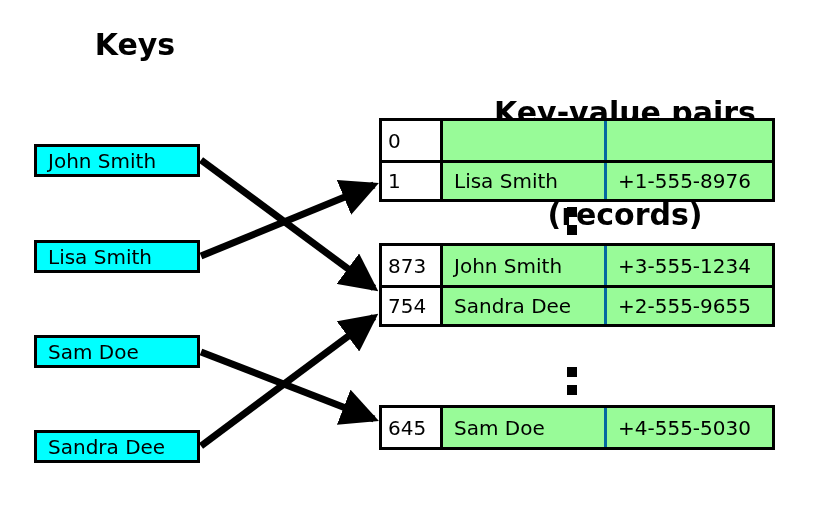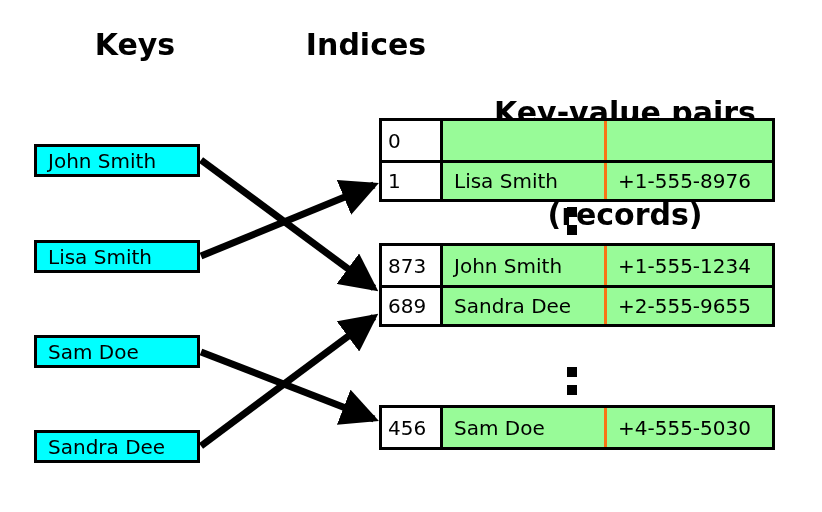--- a/index.html
+++ b/index.html
@@ -88,21 +88,21 @@
   .cell-name {
     width: 164px;
     flex: 0 0 164px;
     background: #98fb98;
     border-left: 3px solid #000000;
     padding-left: 11px;
   }
   .cell-phone {
     flex: 1 1 auto;
     background: #98fb98;
-    border-left: 3px solid #f97316;
+    border-left: 3px solid #0369a1;
     padding-left: 11px;
   }
 
   
   .vellipsis {
     position: absolute;
     width: 12px;
   }
   .vellipsis i {
     display: block;
@@ -122,21 +122,20 @@
     pointer-events: none;
   }
 </style>
 </head>
 <body>
 
 <div id="stage">
 
   <div class="col-heading" id="heading-keys">Keys</div>
 
-  <div class="col-heading" id="heading-indices">Indices</div>
 
   <div class="col-heading" id="heading-pairs">
     <div>Key-value pairs</div>
     <div>(records)</div>
   </div>
 
   <div class="key-box" style="top:144px">
     <span>John Smith</span>
   </div>
   <div class="key-box" style="top:240px">
@@ -164,37 +163,37 @@
 
   <div class="vellipsis" style="left:567px; top:207px">
     <i></i>
       <i></i>
   </div>
 
   <div class="record-block" style="top:243px">
     <div class="record-row">
       <div class="cell cell-index">873</div>
       <div class="cell cell-name">John Smith</div>
-      <div class="cell cell-phone">+1-555-1234</div>
-    </div>
-    <div class="record-row">
-      <div class="cell cell-index">689</div>
+      <div class="cell cell-phone">+3-555-1234</div>
+    </div>
+    <div class="record-row">
+      <div class="cell cell-index">754</div>
       <div class="cell cell-name">Sandra Dee</div>
       <div class="cell cell-phone">+2-555-9655</div>
     </div>
   </div>
 
   <div class="vellipsis" style="left:567px; top:367px">
     <i></i>
       <i></i>
   </div>
 
   <div class="record-block" style="top:405px">
     <div class="record-row">
-      <div class="cell cell-index">456</div>
+      <div class="cell cell-index">645</div>
       <div class="cell cell-name">Sam Doe</div>
       <div class="cell cell-phone">+4-555-5030</div>
     </div>
   </div>
 
   <svg id="arrow-layer" viewBox="0 0 822 512" xmlns="http://www.w3.org/2000/svg">
     <defs>
       <marker id="head" viewBox="0 0 10 10" refX="8.6" refY="5" markerWidth="5.4" markerHeight="5.4" orient="auto-start-reverse">
         <path d="M 0 0 L 10 5 L 0 10 z" fill="#000000"></path>
       </marker>

